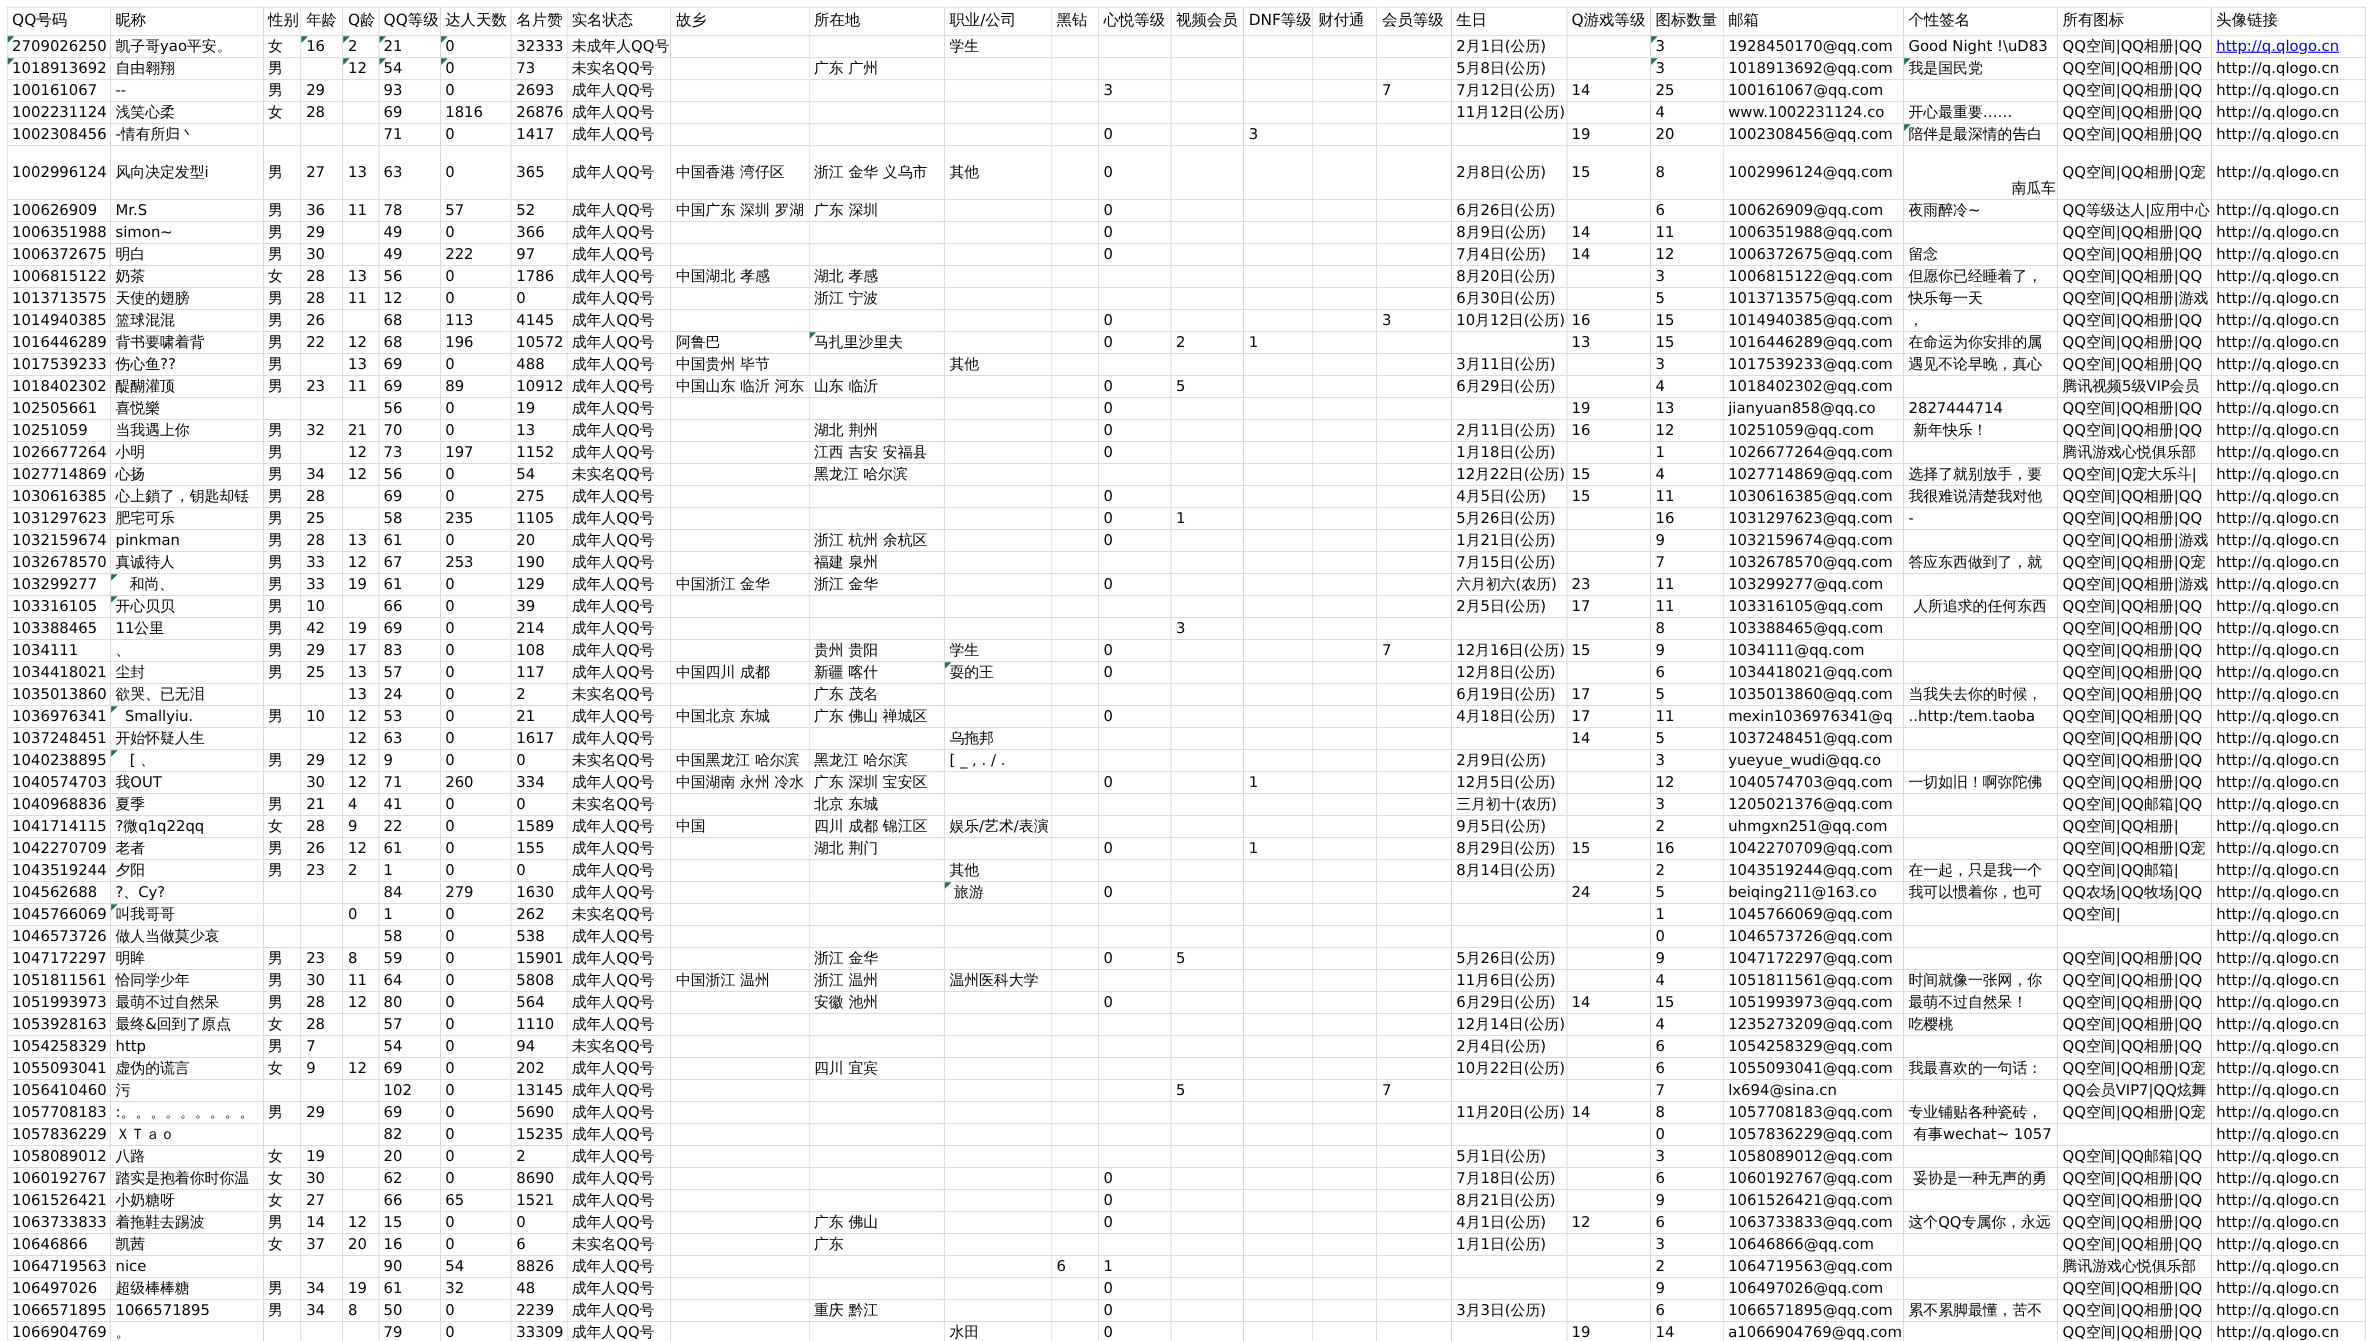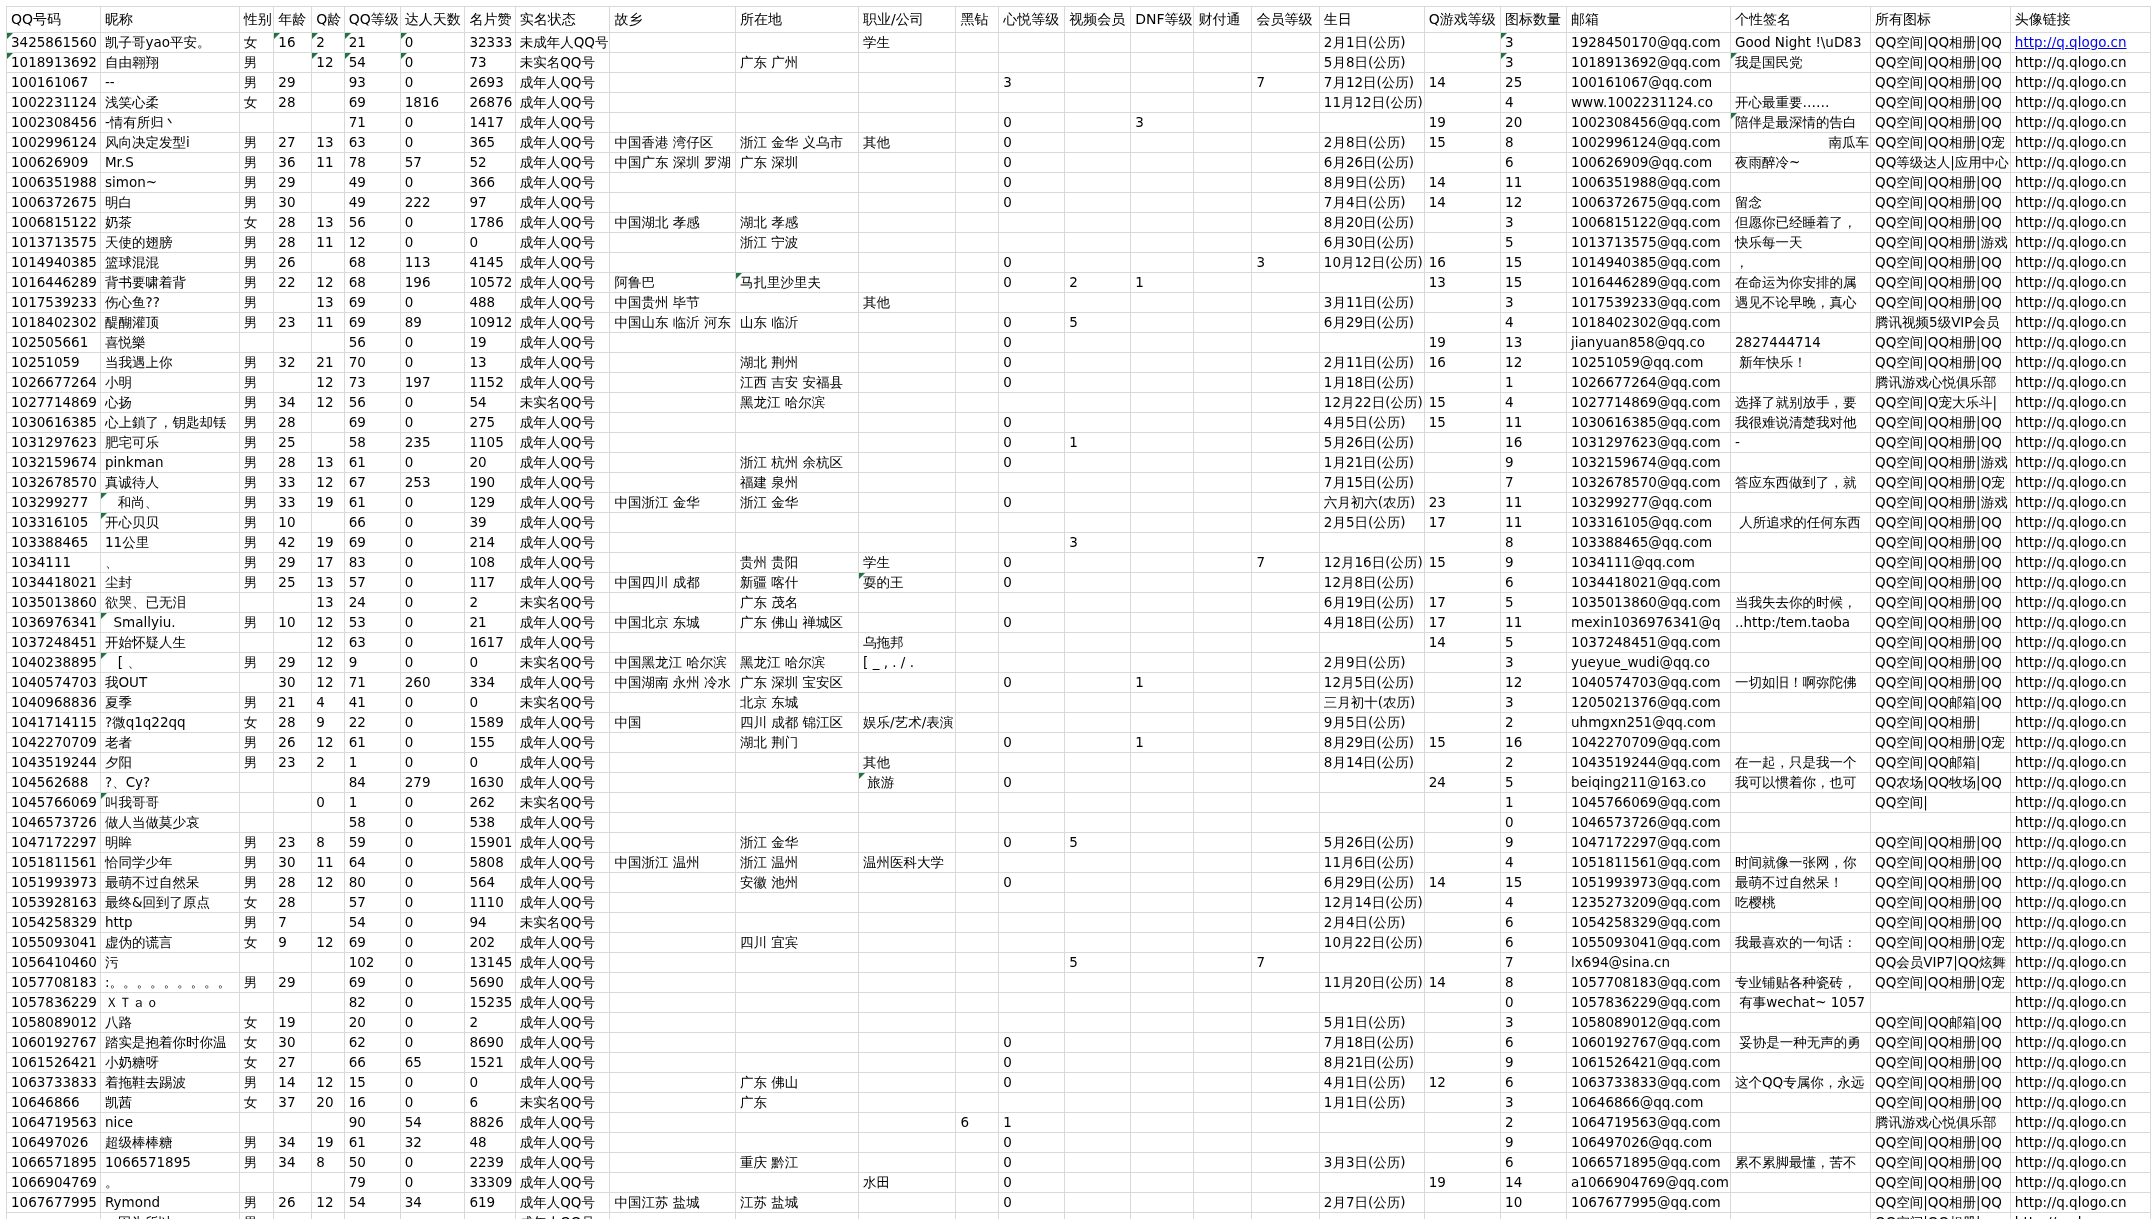--- a/index.html
+++ b/index.html
@@ -20,21 +20,21 @@
     background:#fff;
   }
   thead th{height:25px;}
   tbody td{height:19px;}
   .cell{
     white-space:pre;overflow:hidden;
     font-size:13.5px;line-height:19px;color:#000;
     padding:0 1px 0 4px;
   }
   thead .cell{font-size:14px;}
-  .cell.right{text-align:right;}
+  .cell.right{text-align:right;margin-top:29px;}
   .marker{
     position:absolute;left:0;top:0;width:0;height:0;
     border-top:6px solid #217346;border-right:6px solid transparent;
   }
   .avatar-link-blue{color:#0000ee;text-decoration:underline;}
 </style>
 </head>
 <body>
 
 <div id="sheet">
@@ -142,21 +142,21 @@
           </th>
           <th>
             <div class="cell">头像链接</div>
           </th>
         </tr>
     </thead>
     <tbody>
         <tr>
           <td>
             <span class="marker"></span>
-            <div class="cell">3425861560</div>
+            <div class="cell">2709026250</div>
           </td>
           <td>
             <div class="cell">凯子哥yao平安。</div>
           </td>
           <td>
             <div class="cell">女</div>
           </td>
           <td>
             <span class="marker"></span>
             <div class="cell">16</div>

